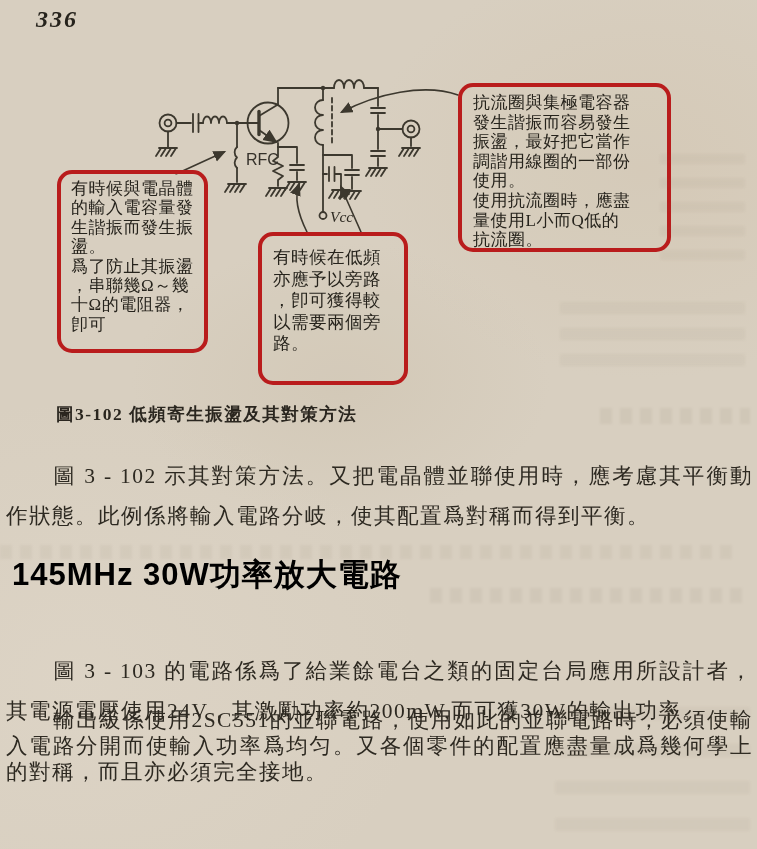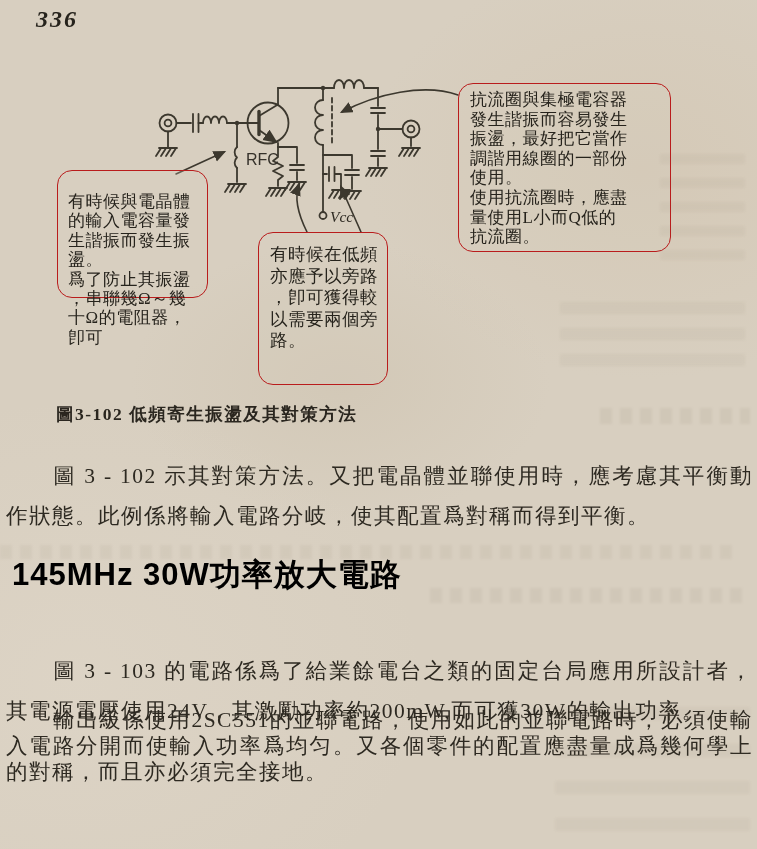--- a/index.html
+++ b/index.html
@@ -15,27 +15,27 @@
   }
   .page{position:absolute;inset:0;}
   
   .pagenum{position:absolute;left:16px;top:6px;font-size:24px;font-weight:800;
     font-style:italic;letter-spacing:2px;color:#26231c;margin-left:20px;}
   .runtitle{position:absolute;left:78px;top:11px;font-size:18px;font-weight:700;
     letter-spacing:3px;color:#2b2720;}
   
   .figure{position:absolute;left:0;top:62px;width:757px;height:345px;}
   .figure svg{position:absolute;left:0;top:0;}
-  .callout{position:absolute;border:1px solid #b91c1c;border-radius:15px;
+  .callout{position:absolute;border:4px solid #b91c1c;border-radius:15px;
     background:rgba(216,207,192,.25);box-sizing:border-box;
     font-size:17px;color:#26231c;letter-spacing:.5px;}
   .callout .ln{white-space:nowrap;}
-  .co-left{left:57px;top:108px;width:151px;height:128px;padding:21px 4px 0 10px;line-height:19.4px;}
+  .co-left{left:57px;top:108px;width:151px;height:183px;padding:5px 4px 0 10px;line-height:19.4px;}
   .co-right{left:458px;top:21px;width:213px;height:169px;padding:6px 4px 0 11px;line-height:19.6px;}
-  .co-bottom{left:258px;top:170px;width:130px;height:153px;padding:11px 4px 0 11px;line-height:21.5px;font-size:17.5px;}
+  .co-bottom{left:258px;top:170px;width:150px;height:153px;padding:11px 4px 0 11px;line-height:21.5px;font-size:17.5px;}
   
   .caption{position:absolute;left:56px;top:402px;font-size:17.5px;font-weight:700;
     letter-spacing:1.5px;color:#2a261f;}
   .para{position:absolute;left:6px;width:747px;font-size:21.5px;line-height:40px;
     letter-spacing:1.5px;text-indent:2.2em;color:#2d2921;text-align:justify;}
   .p1{top:456px;}
   .p2{top:611px;margin-top:40px;}
   .p3{top:707px;line-height:26px;}
   .heading{position:absolute;left:12px;top:554px;font-size:31px;font-weight:800;
     letter-spacing:1px;color:#000000;font-family:"Liberation Sans","DejaVu Sans",sans-serif;}

